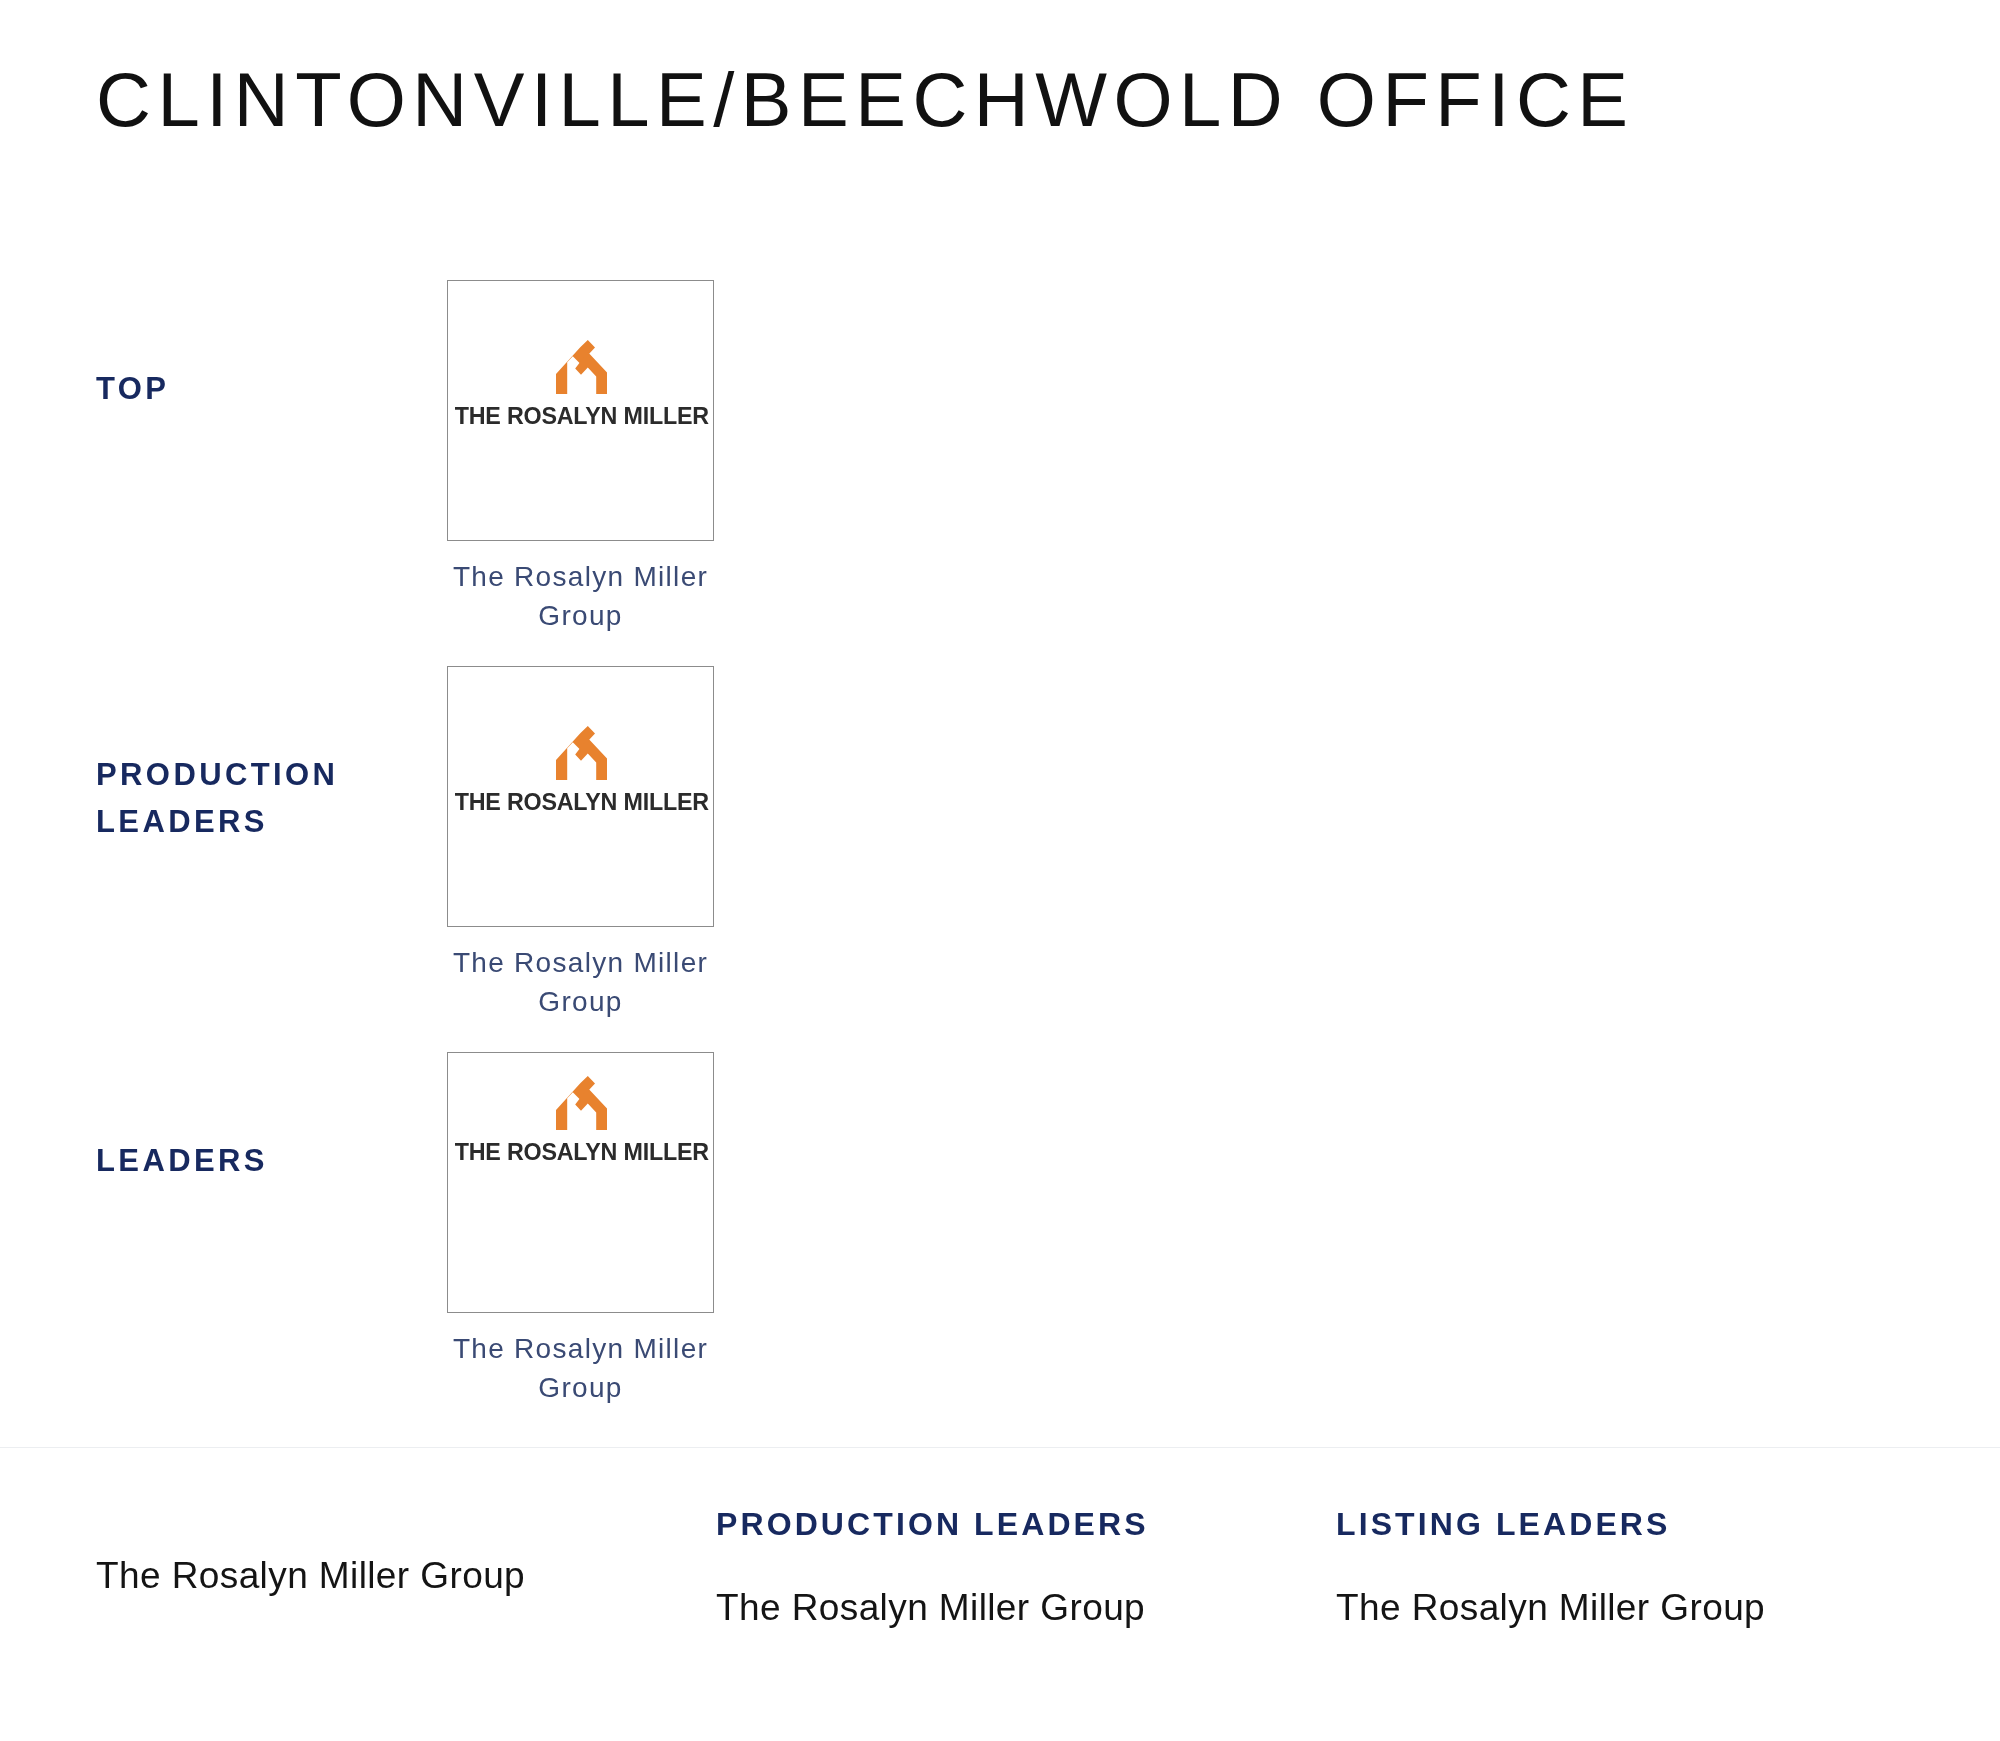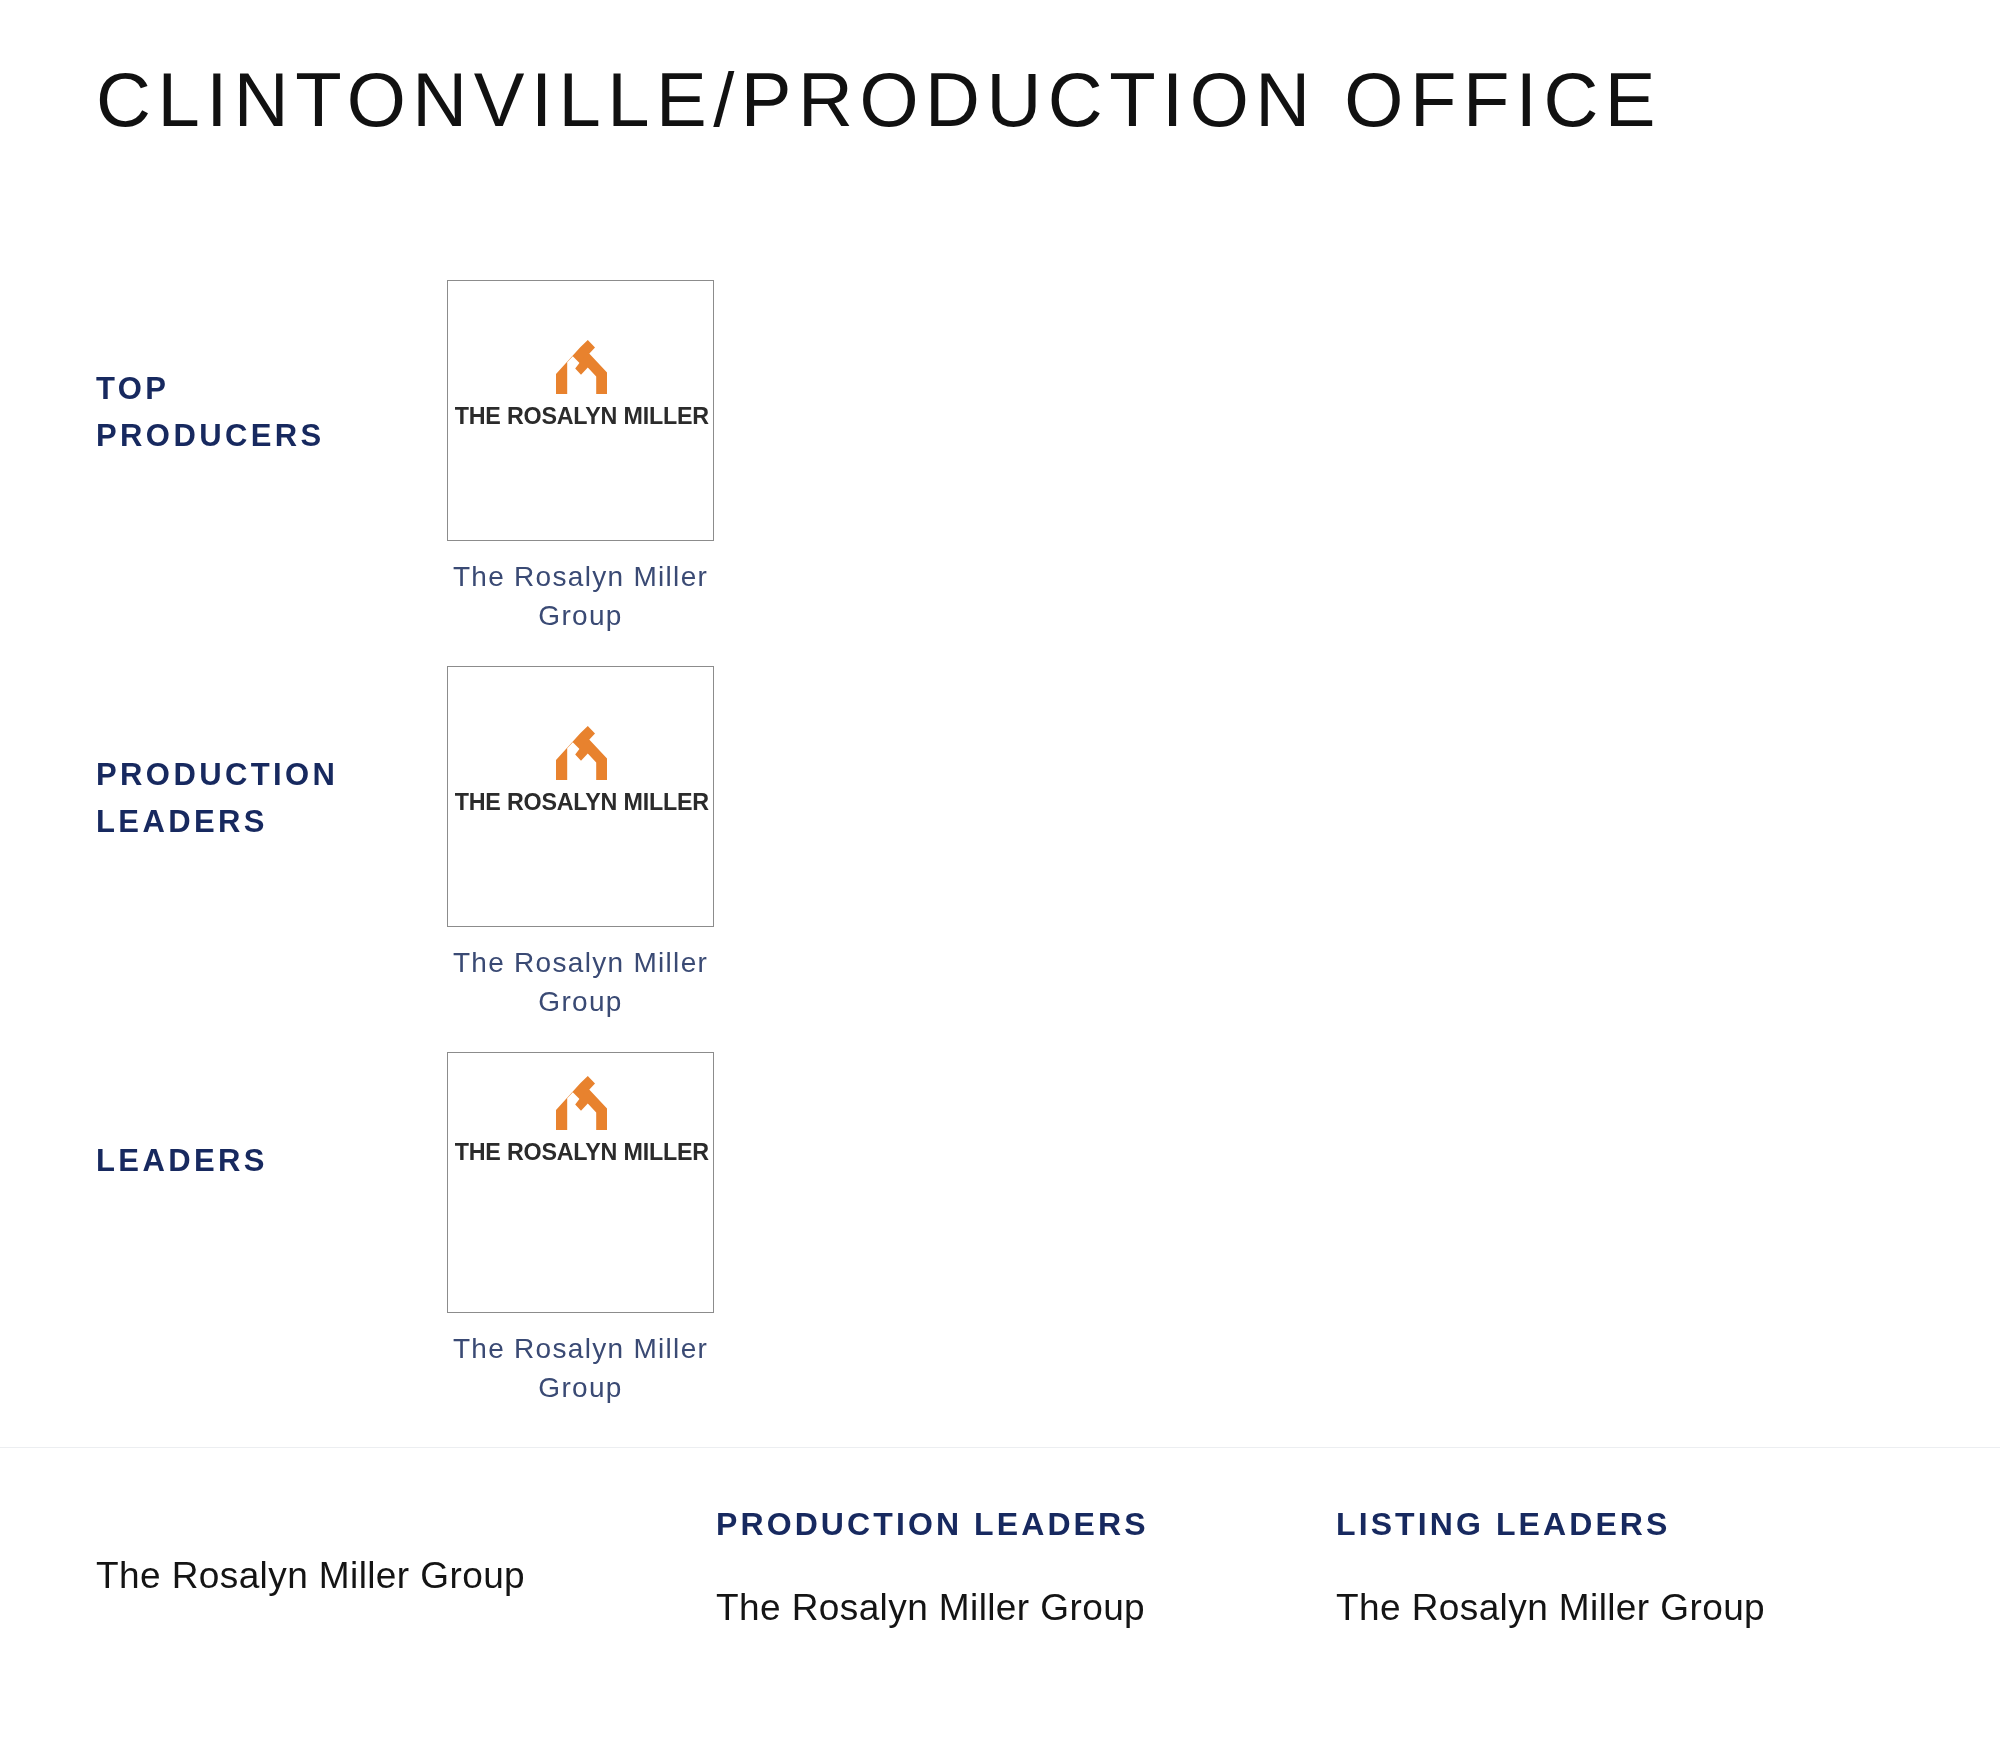--- a/index.html
+++ b/index.html
@@ -141,28 +141,27 @@
     font-weight: 300;
     letter-spacing: 0.4px;
     color: #141414;
     white-space: nowrap;
     line-height: 1.1;
   }
 </style>
 </head>
 <body>
 
-<div class="page-title">CLINTONVILLE/PRODUCTION OFFICE</div>
+<div class="page-title">CLINTONVILLE/BEECHWOLD OFFICE</div>
 
 <div class="rows">
 
   <div class="award-row">
     <div class="row-label two-line">
       <div>TOP</div>
-      <div>PRODUCERS</div>
     </div>
 
     <div class="logo-card">
       <div class="logo-inner mid">
         <svg class="logo-mark" width="62" height="56" viewBox="0 0 62 56" aria-hidden="true">
           <path d="M6.0 55.0 L6.0 35.0 L30.5 8.0 L37.8 1.0 L45.0 8.6 L30.0 24.4 L22.8 17.2 L17.2 23.2 L17.2 55.0 Z" fill="#E8822E"></path>
           <path d="M37.8 13.0 L57.0 33.6 L57.0 55.0 L46.2 55.0 L46.2 37.4 L37.8 28.4 L31.0 35.8 L25.2 29.6 Z" fill="#E8822E"></path>
         </svg>
         <div class="logo-word">THE ROSALYN MILLER GROUP</div>
       </div>

